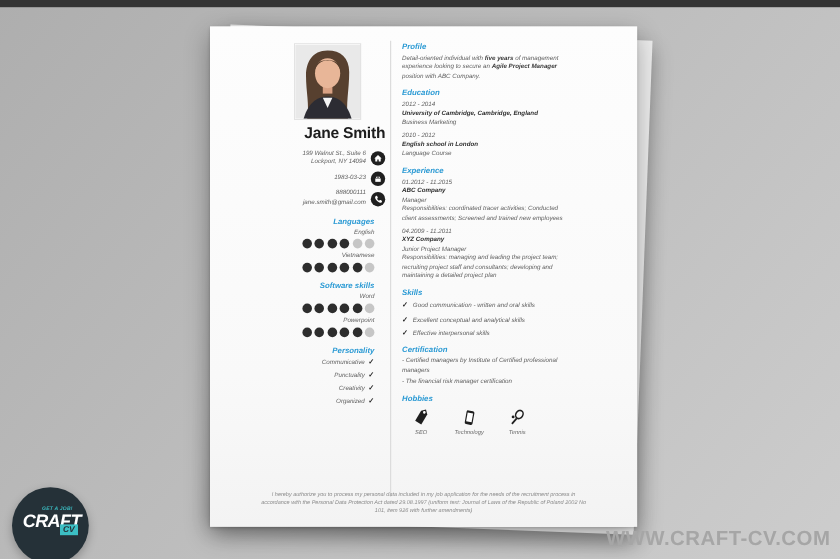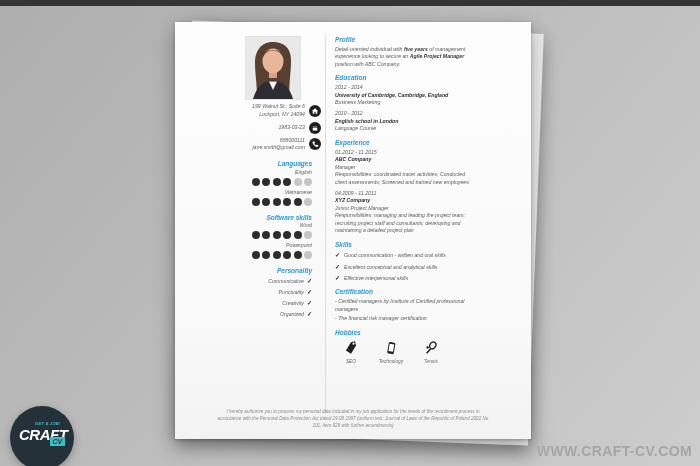--- a/index.html
+++ b/index.html
@@ -69,21 +69,21 @@
 
   
   .logo{ position:absolute; left:10px; top:406px; width:64px; height:64px; border-radius:50%;
          background:#253138; box-shadow:0 3px 8px rgba(0,0,0,.25); }
   .logo-tagline{ position:absolute; top:15px; left:25px; font-size:4.2px; font-style:italic;
                  font-weight:bold; color:#3cbfc4; letter-spacing:.2px; }
   .logo-craft{ position:absolute; top:20px; left:9px; font-size:15px; font-style:italic;
                font-weight:bold; color:#ffffff; letter-spacing:-.5px; }
   .logo-cv{ position:absolute; top:31px; left:40px; background:#3cbfc4; color:#253138;
             font-size:7px; font-weight:bold; font-style:italic; padding:1px 2.5px; }
-  .website{ position:absolute; right:8px; bottom:7px; font-size:14px; font-weight:bold;
+  .website{ position:absolute; right:8px; bottom:7px; font-size:17px; font-weight:bold;
             color:#a6a6a6; letter-spacing:.4px; }
 </style>
 </head>
 <body>
 
 <div class="stage">
   <div class="topbar"></div>
   <div class="paper-back"></div>
 
   <div class="paper">
@@ -95,20 +95,21 @@
           <rect width="54" height="62" fill="#e9e9e9"></rect>
           <path d="M27 5 C14 5 9 15 9 26 C9 40 12 50 10 62 L44 62 C42 50 45 38 45 23 C45 11 38 5 27 5 Z" fill="#57402f"></path>
           <rect x="23" y="31" width="8" height="10" fill="#d9a183"></rect>
           <ellipse cx="27" cy="24" rx="10.5" ry="12.5" fill="#e8b698"></ellipse>
           <path d="M16 22 C14.5 10 39.5 10 38 22 C35 15.5 32 13.5 27 13.5 C22 13.5 19 15.5 16 22 Z" fill="#57402f"></path>
           <path d="M7 62 C11.5 47 20 43.5 27 43.5 C34 43.5 42.5 47 47 62 Z" fill="#2c2c33"></path>
           <path d="M23 44.5 L27 53 L31 44.5 Z" fill="#f4f4f4"></path>
         </svg>
       </div>
 
+      <h1 class="name">Jane Smith</h1>
 
       <div class="c-row">
         <div class="c-text">
           <div>199 Walnut St., Suite 6</div>
           <div>Lockport, NY 14094</div>
         </div>
         <span class="c-icon">
           <svg width="8" height="8" viewBox="0 0 12 12">
               <path fill="#fff" d="M6 1.8L10.6 6H9.4v4H6.9V7.3H5.1V10H2.6V6H1.4Z"></path>
             </svg>

